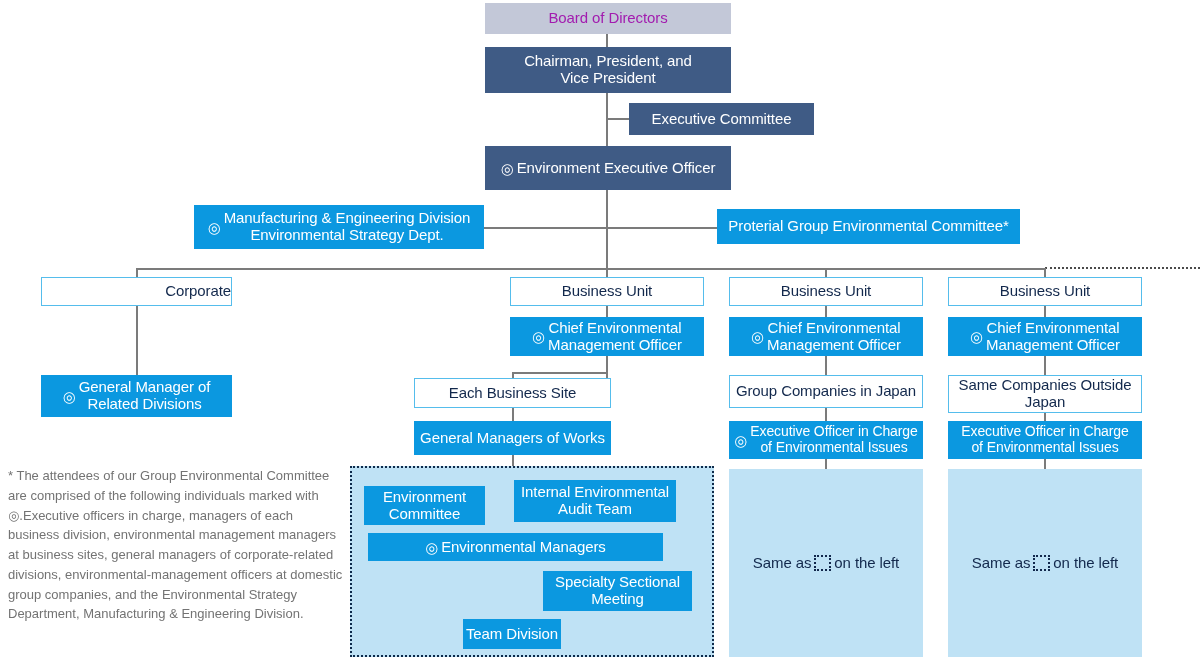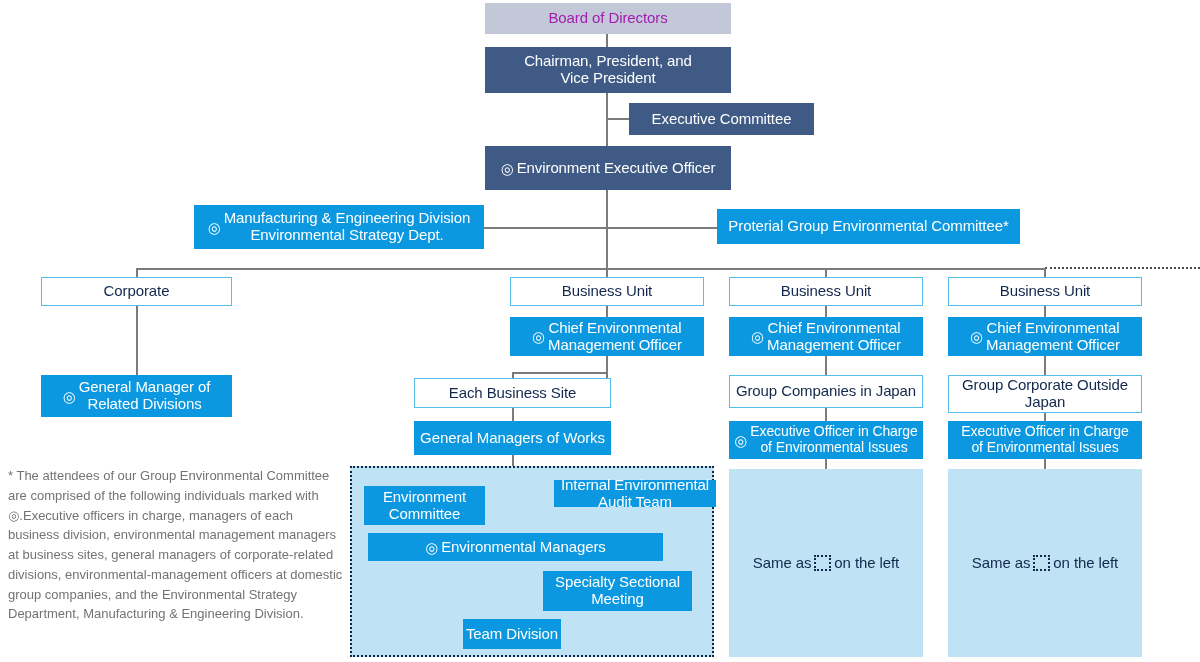--- a/index.html
+++ b/index.html
@@ -150,21 +150,21 @@
   <div class="box blue" style="left:194px;top:205px;width:290px;height:44px;">
     <span class="mark">◎</span>
     <span class="txt">Manufacturing &amp; Engineering Division
 Environmental Strategy Dept.</span>
   </div>
 
   <div class="box blue" style="left:717px;top:209px;width:303px;height:35px;">
     <span class="txt">Proterial Group Environmental Committee*</span>
   </div>
 
-  <div class="box white" style="left:41px;top:277px;width:191px;height:29px;">
+  <div class="box white" style="left:41px;top:277px;width:191px;height:29px;justify-content:flex-end;">
     <span class="txt">Corporate</span>
   </div>
 
   <div class="box blue" style="left:41px;top:375px;width:191px;height:42px;">
     <span class="mark">◎</span>
     <span class="txt">General Manager of
 Related Divisions</span>
   </div>
 
   <div class="box white" style="left:510px;top:277px;width:194px;height:29px;">
@@ -183,21 +183,21 @@
 
   <div class="box blue" style="left:414px;top:421px;width:197px;height:34px;">
     <span class="txt">General Managers of Works</span>
   </div>
 
   <div class="box blue" style="left:364px;top:486px;width:121px;height:39px;">
     <span class="txt">Environment
 Committee</span>
   </div>
 
-  <div class="box blue" style="left:554px;top:480px;width:162px;height:27px;">
+  <div class="box blue" style="left:514px;top:480px;width:162px;height:42px;">
     <span class="txt">Internal Environmental
 Audit Team</span>
   </div>
 
   <div class="box blue" style="left:368px;top:533px;width:295px;height:28px;">
     <span class="mark">◎</span>
     <span class="txt">Environmental Managers</span>
   </div>
 
   <div class="box blue" style="left:543px;top:571px;width:149px;height:40px;">
@@ -239,21 +239,21 @@
     <span class="txt">Business Unit</span>
   </div>
 
   <div class="box blue" style="left:948px;top:317px;width:194px;height:39px;">
     <span class="mark">◎</span>
     <span class="txt">Chief Environmental
 Management Officer</span>
   </div>
 
   <div class="box white" style="left:948px;top:375px;width:194px;height:38px;">
-    <span class="txt">Group Corporate Outside
+    <span class="txt">Same Companies Outside
 Japan</span>
   </div>
 
   <div class="box blue" style="left:948px;top:421px;width:194px;height:38px;font-size:14px;">
     <span class="txt">Executive Officer in Charge
 of Environmental Issues</span>
   </div>
 
   <div class="box pale sameas" style="left:948px;top:469px;width:194px;height:188px;">
     <span class="txt">Same as</span>

